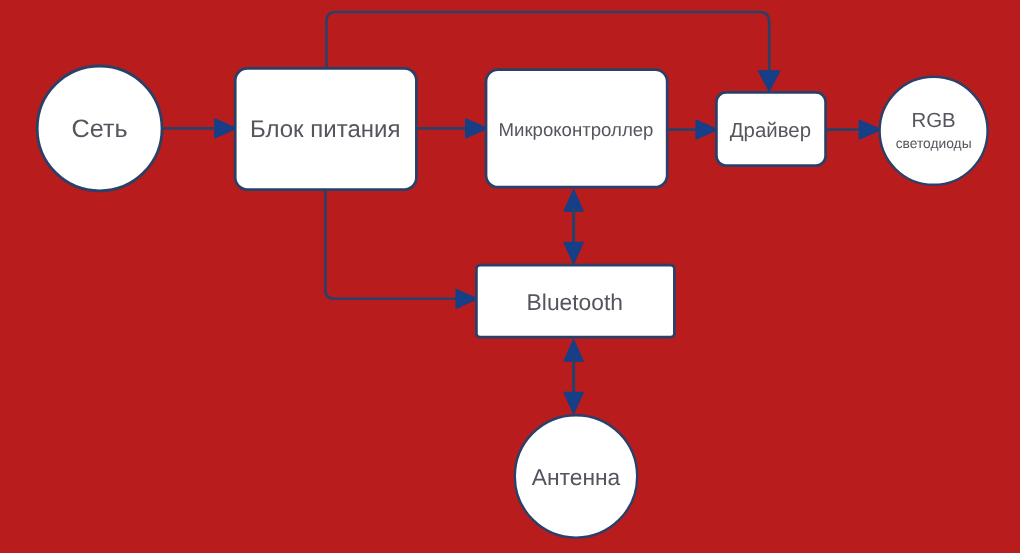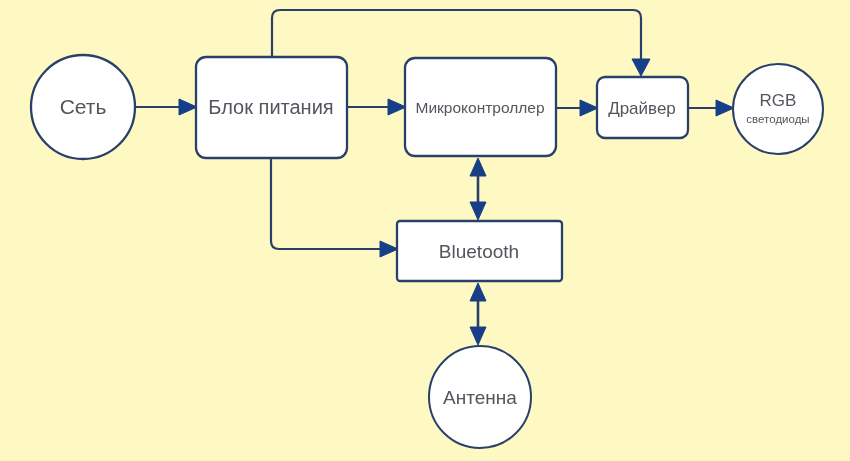--- a/index.html
+++ b/index.html
@@ -7,21 +7,21 @@
     padding: 0;
     background: #ffffff;
     width: 850px;
     height: 461px;
     overflow: hidden;
   }
   .diagram-wrap {
     width: 850px;
     height: 461px;
     position: relative;
-    background: #fef9c3;
+    background: #b91c1c;
   }
   svg {
     display: block;
     font-family: "Liberation Sans", sans-serif;
   }
   .shape {
     fill: #ffffff;
     stroke: #2a4068;
     stroke-width: 2.3;
     stroke-linejoin: round;

